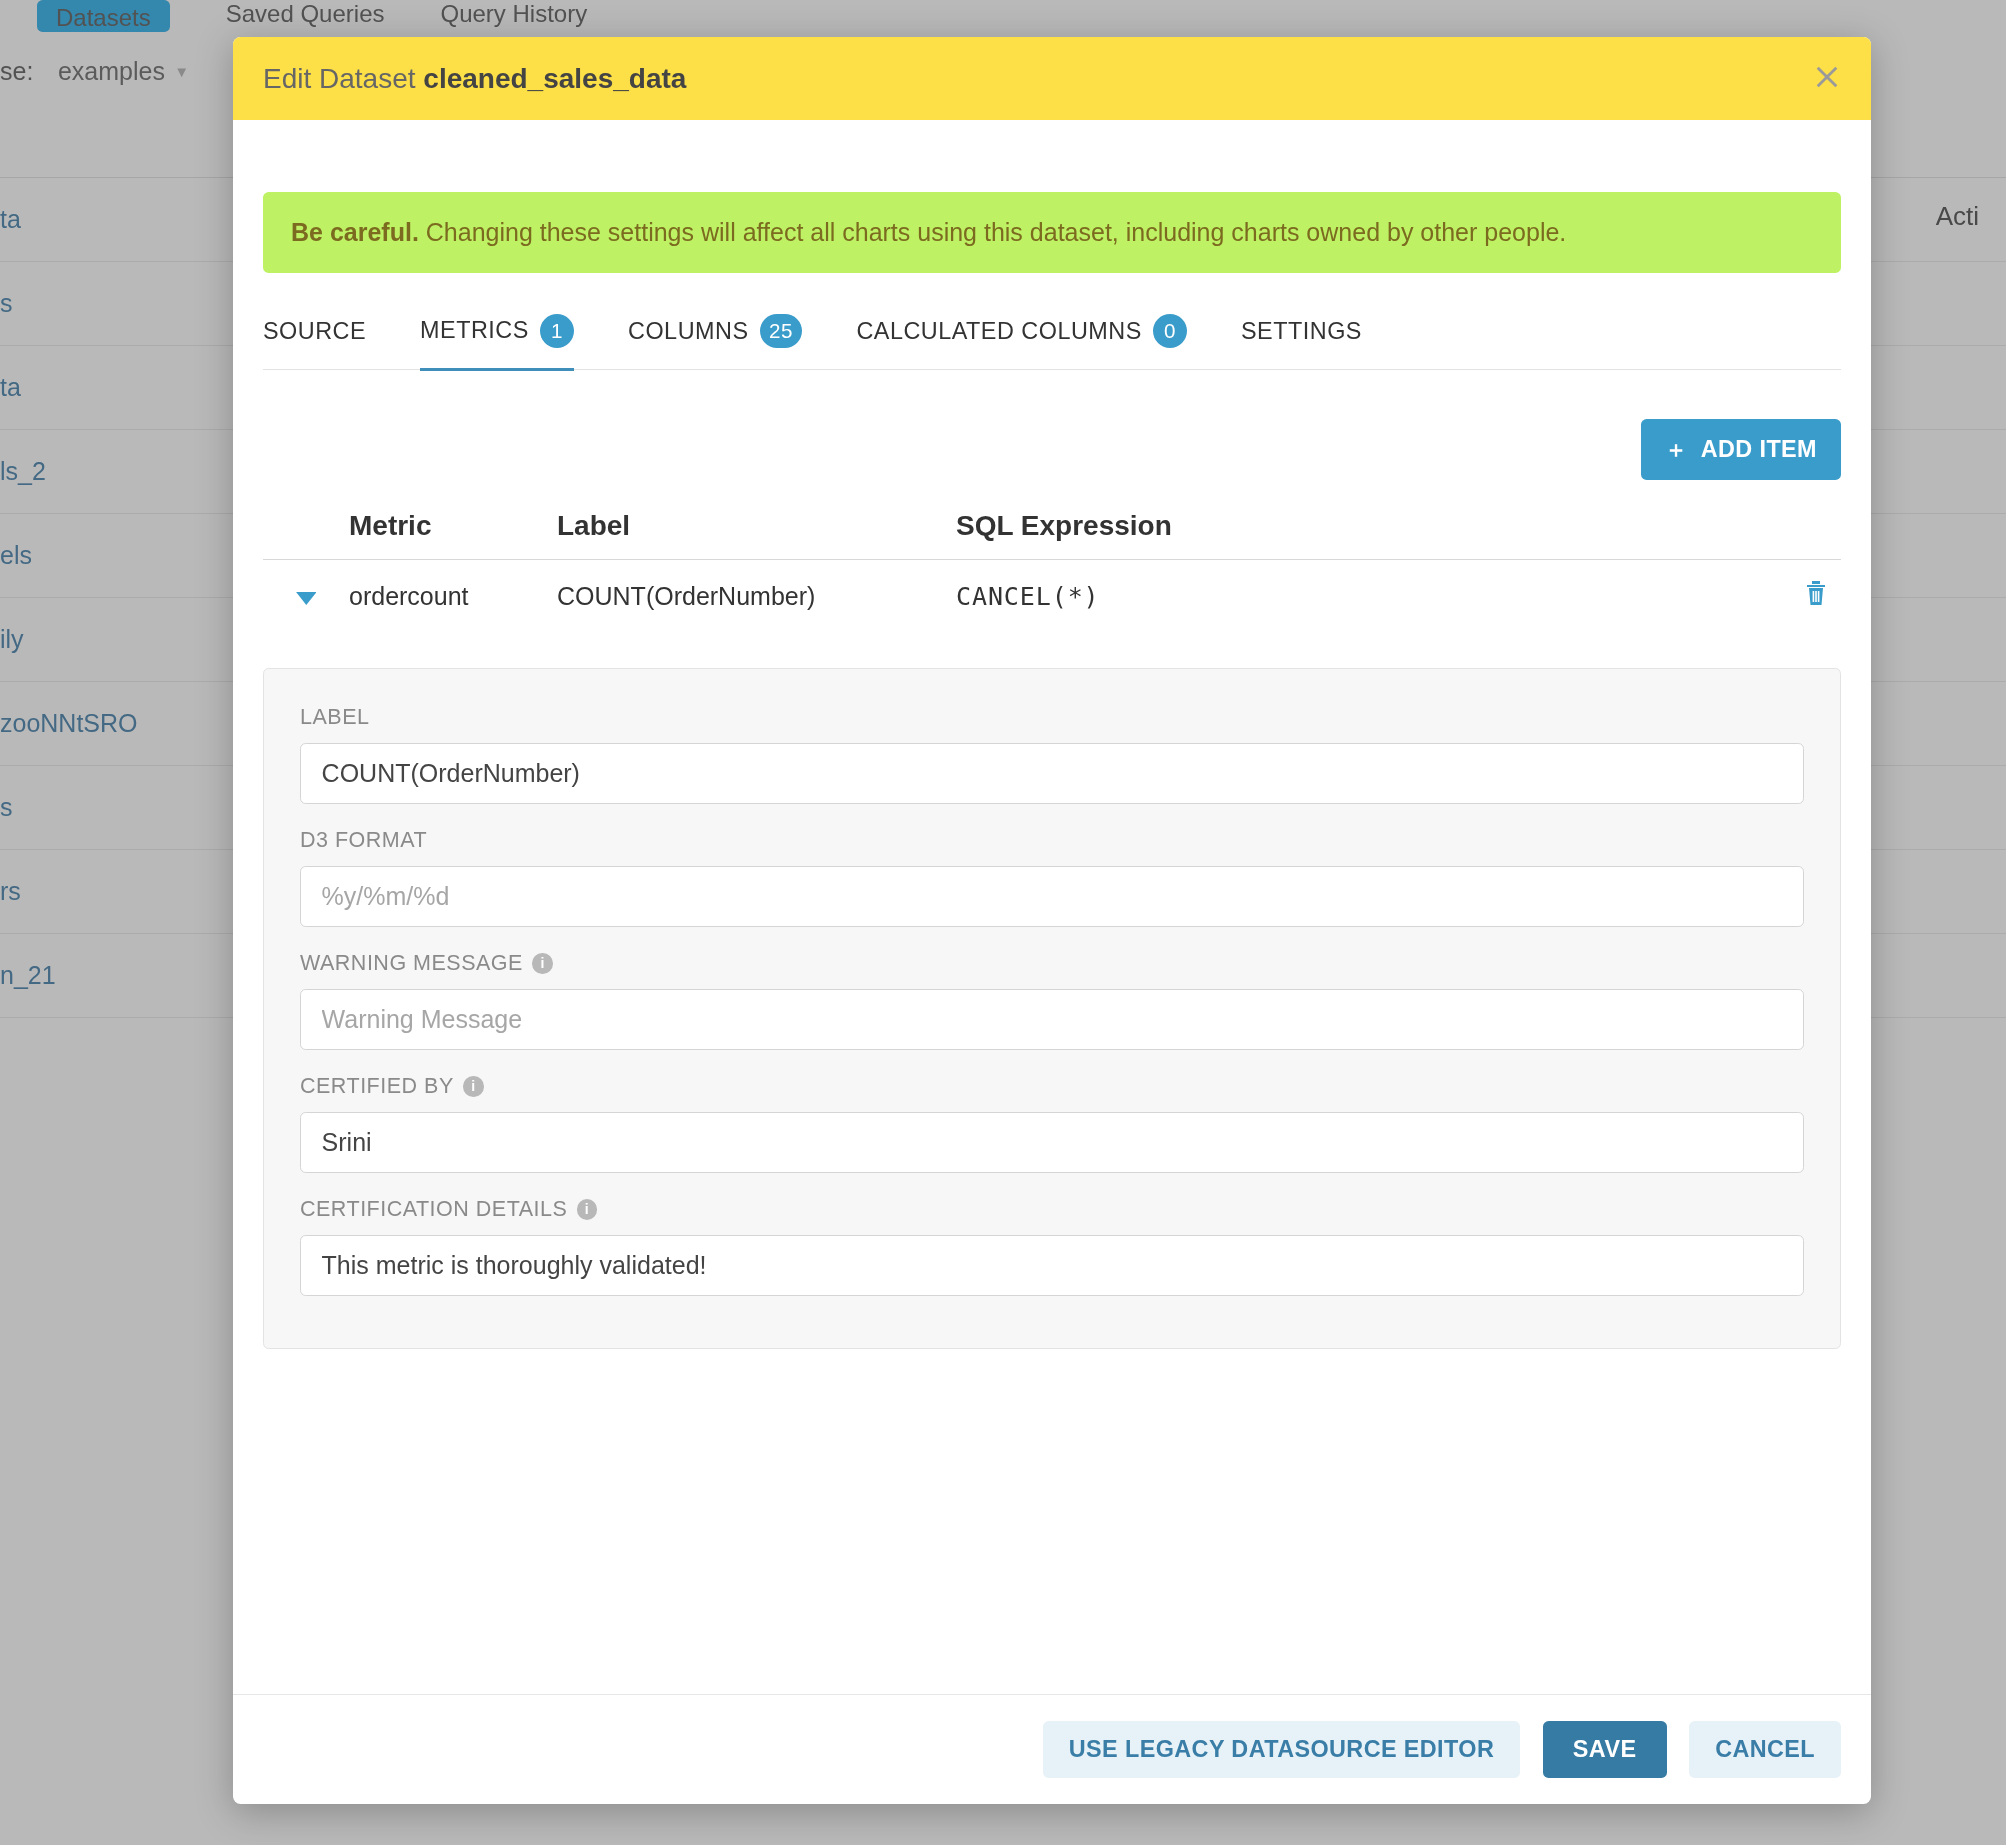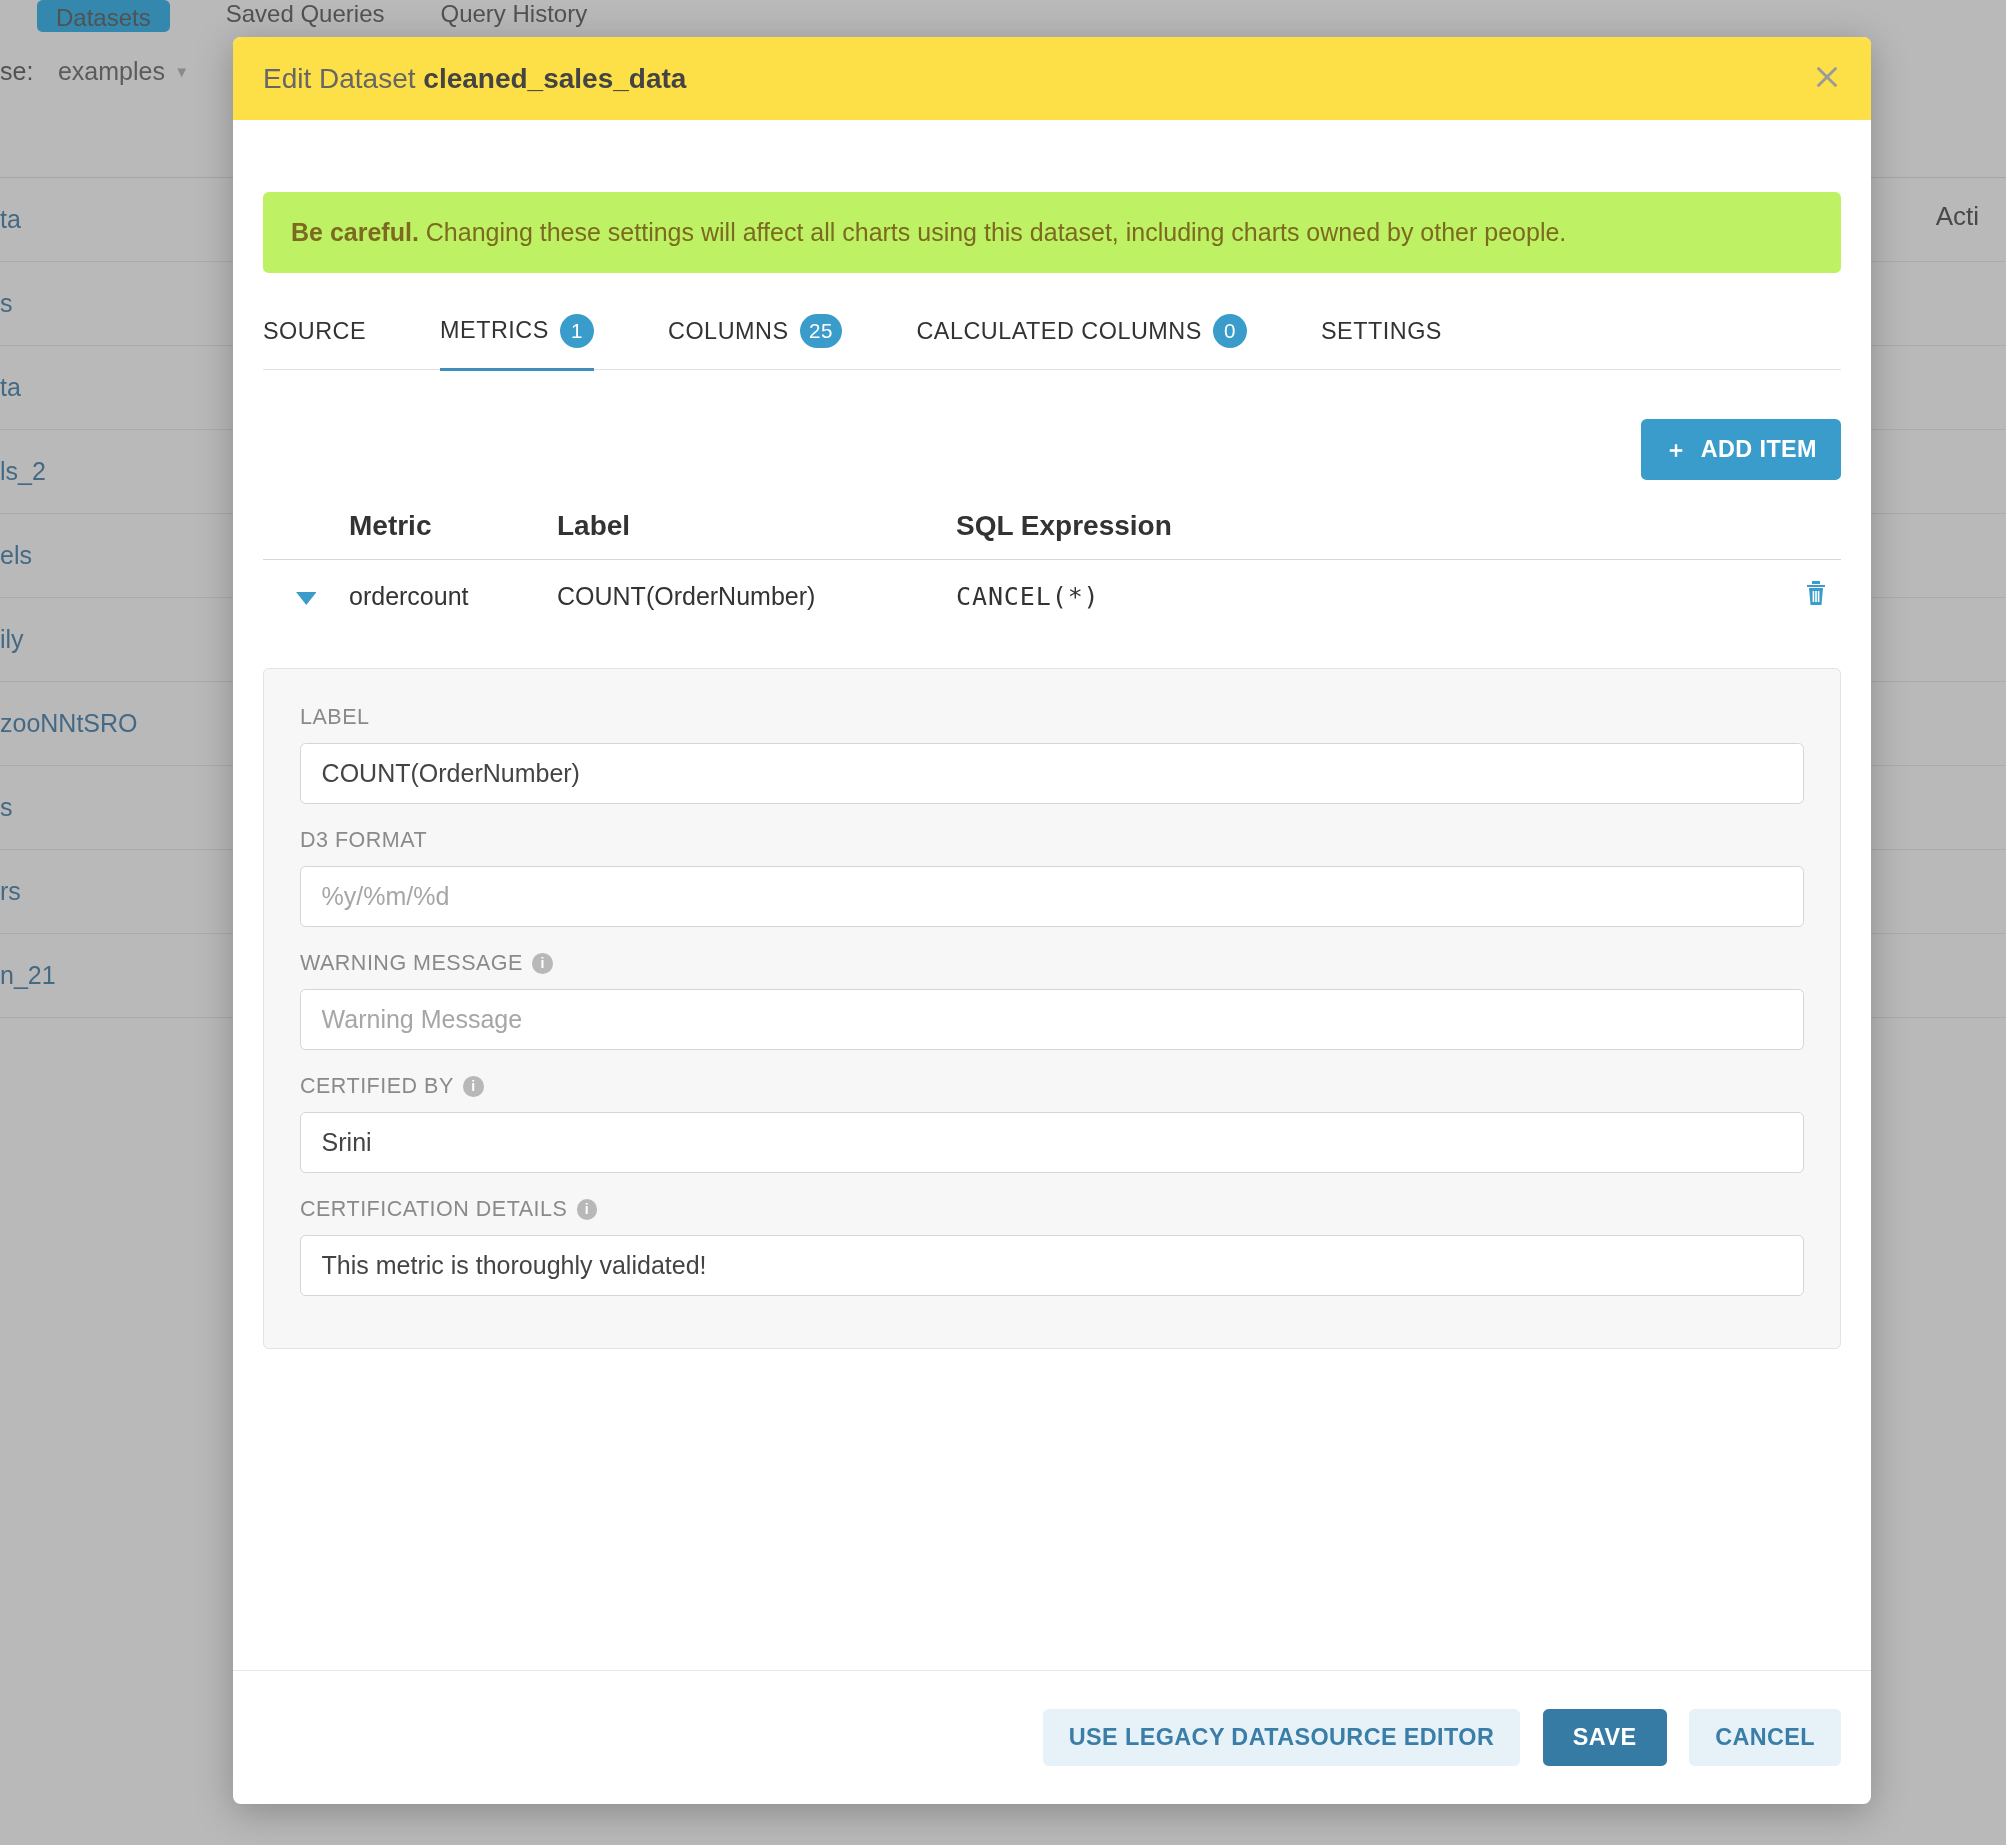--- a/index.html
+++ b/index.html
@@ -57,21 +57,21 @@
   .alert{
     margin-top:72px;
     background:#bef264;
     border-radius:5.6px;
     padding:26px 28px;
     font-size:25px; color:#7b6a1f;
   }
   .alert b{ font-weight:600; }
 
   .tabs{
-    display:flex; gap:74px;
+    display:flex; gap:54px;
     margin-top:28px;
     border-bottom:0.9px solid #e3e3e3;
     font-size:23.4px; letter-spacing:0.5px;
     color:#333;
   }
   .tab{ padding:13px 0 20.6px; display:flex; align-items:center; gap:11.2px; cursor:pointer;}
   .tab.active{ border-bottom:3.7px solid #3f8fba; margin-bottom:-1.9px;}
   .badge{ background:#3a9cca; color:#fff; border-radius:22.5px; min-width:34px; height:34px; display:inline-flex; align-items:center; justify-content:center; font-size:20.6px; padding:0 9.4px;}
 
   .add-row{ display:flex; justify-content:flex-end; margin-top:49px; }
@@ -116,21 +116,21 @@
     border-radius:5.6px;
     padding:15px 20.6px;
     font-size:25px;
     color:#444;
     outline:none;
   }
   .text-input::placeholder{ color:#a6a6a6; }
 
   .modal-footer{
     border-top:0.9px solid #e7e7e7;
-    padding:38px 30px;
+    padding:26px 30px;
     display:flex; justify-content:flex-end; gap:22.5px;
   }
   .btn-light{ background:#e7f2f8; color:#3a7ea8; padding:15px 26px; font-weight:600; letter-spacing:0.4px;}
   .btn-save{ background:#357ba3; color:#fff; padding:15px 30px; font-weight:700; letter-spacing:0.5px;}
 </style>
 </head>
 <body>
 
 <div class="bg-page">
   <div class="bg-topnav">

